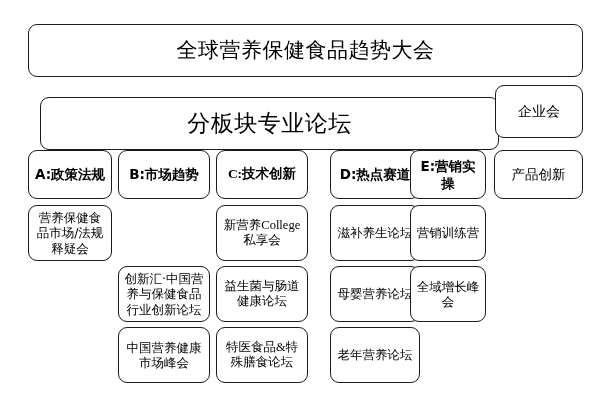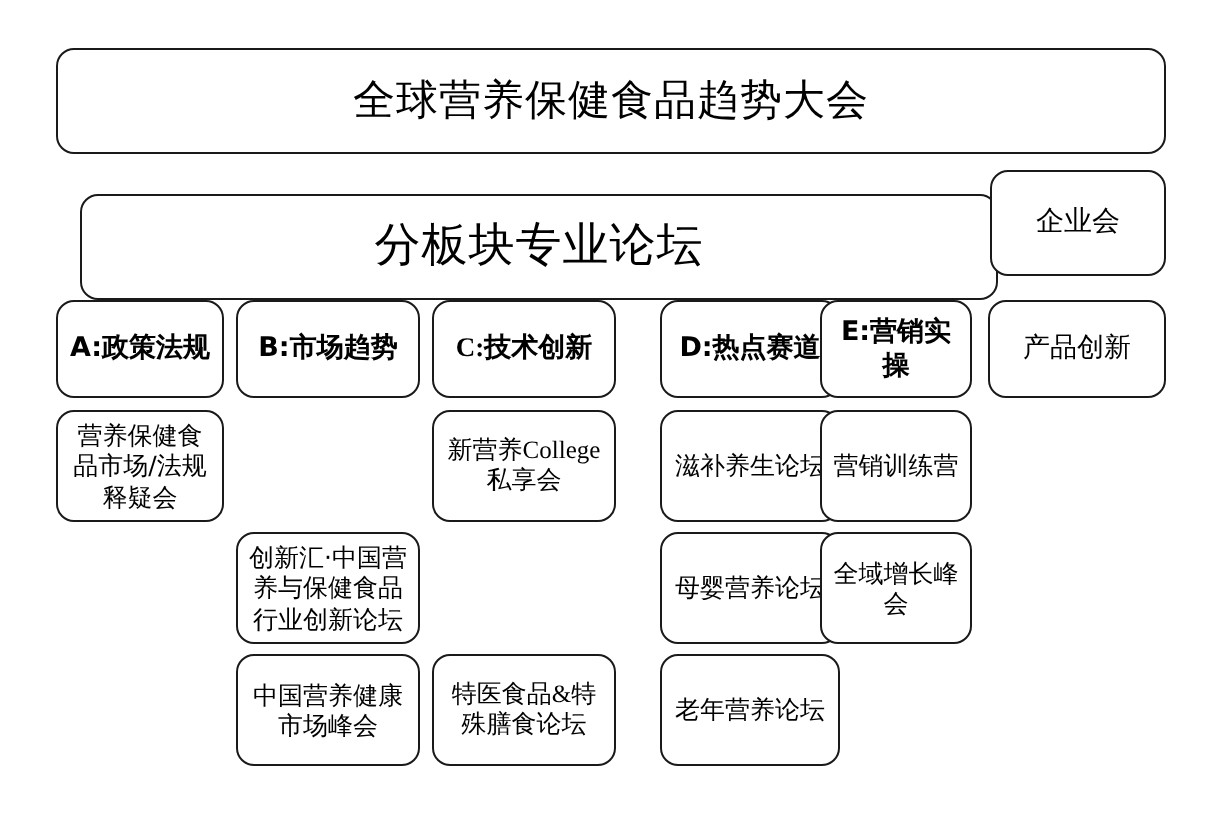--- a/index.html
+++ b/index.html
@@ -131,20 +131,23 @@
   <div class="box card c1 r2">
     <span class="card-inner">创新汇·中国营养与保健食品行业创新论坛</span>
   </div>
   <div class="box card c1 r3">
     <span class="card-inner">中国营养健康市场峰会</span>
   </div>
 
   <div class="box card c2 r1">
     <span class="card-inner">新营养College私享会</span>
   </div>
+  <div class="box card c2 r2">
+    <span class="card-inner">益生菌与肠道健康论坛</span>
+  </div>
   <div class="box card c2 r3">
     <span class="card-inner">特医食品&amp;特殊膳食论坛</span>
   </div>
 
   <div class="box card c3 r1">
     <span class="card-inner">滋补养生论坛</span>
   </div>
   <div class="box card c3 r2">
     <span class="card-inner">母婴营养论坛</span>
   </div>

